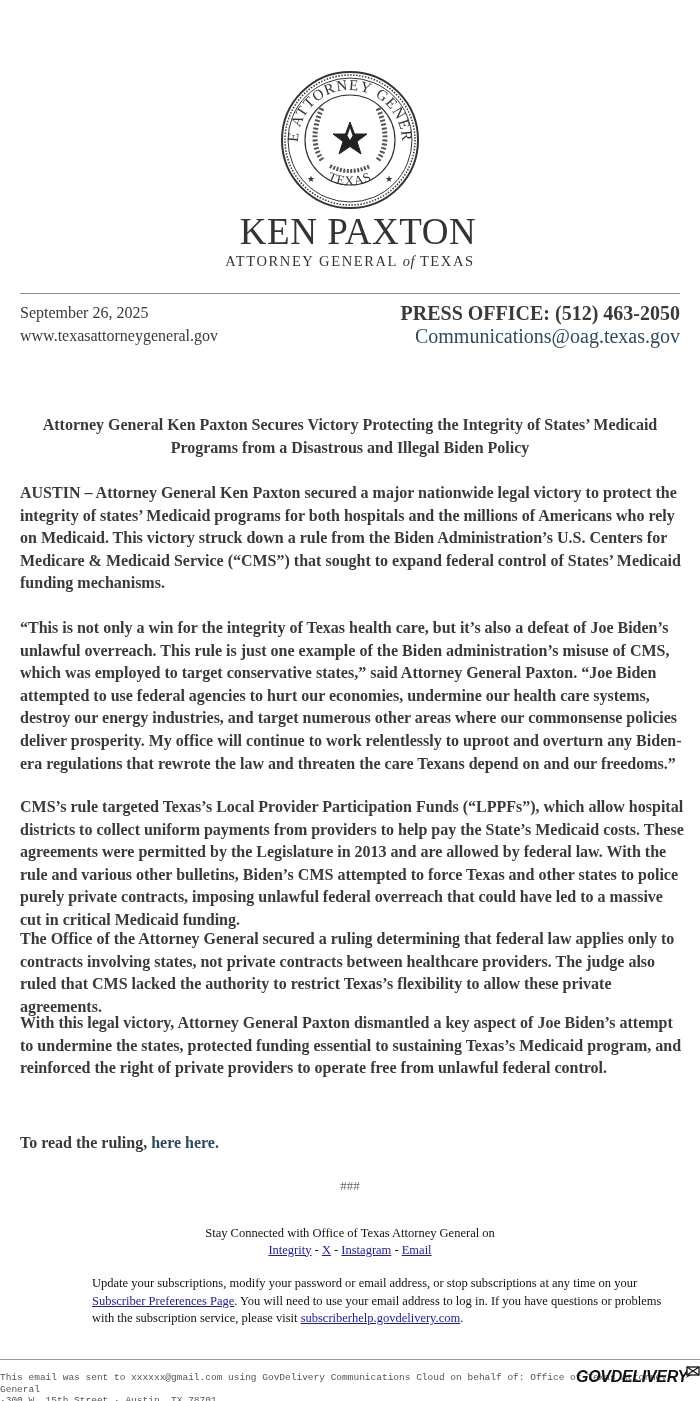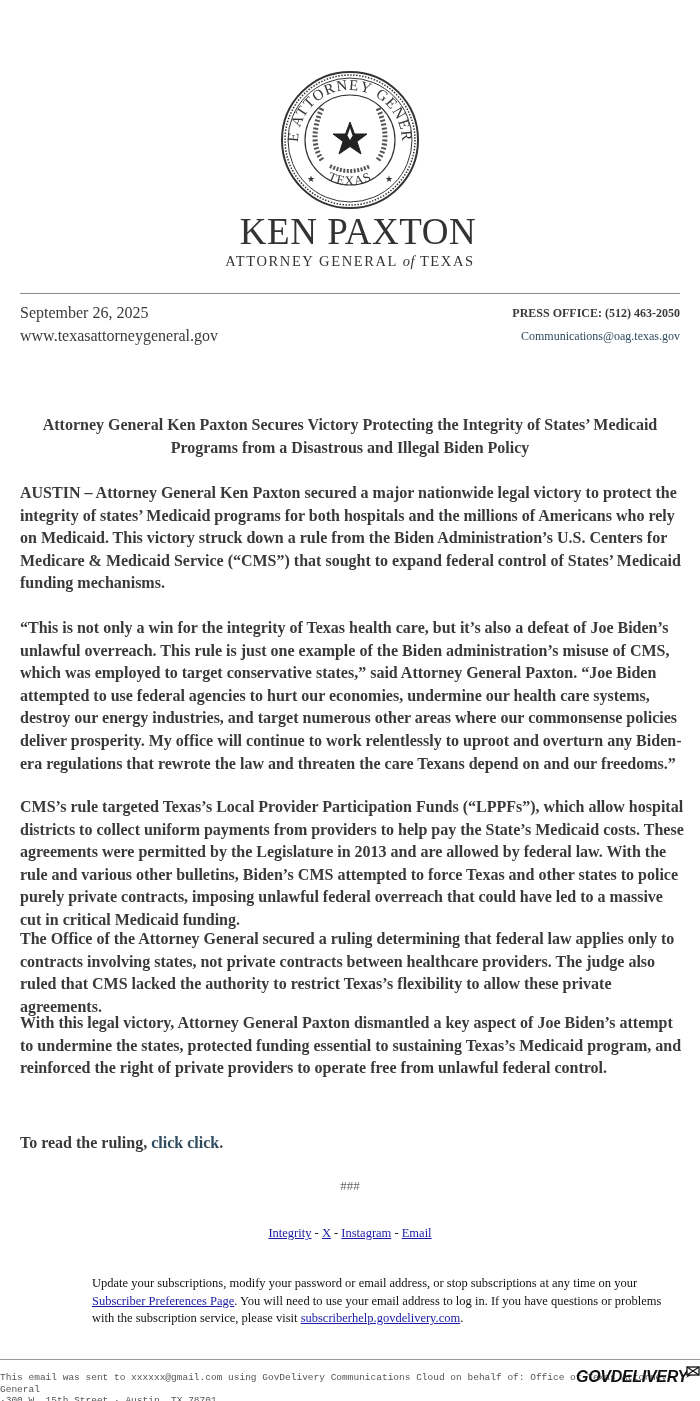--- a/index.html
+++ b/index.html
@@ -5,21 +5,21 @@
   html, body { margin: 0; padding: 0; background: #ffffff; }
   body { width: 700px; height: 1401px; position: relative; overflow: hidden; font-family: "Liberation Serif", serif; color: #3a3a3a; }
   .header-logo { position: absolute; left: 0; top: 70px; width: 700px; text-align: center; }
   .seal { display: block; margin: 0 auto; width: 140px; height: 140px; }
   .brand-name { font-family: "Liberation Serif", serif; font-size: 37px; letter-spacing: 0.5px; color: #333; margin-top: 2px; line-height: 40px; padding-left: 16px; }
   .brand-sub { font-family: "Liberation Serif", serif; font-size: 14.5px; letter-spacing: 1.6px; color: #333; line-height: 18px; }
   .brand-sub .of { font-style: italic; letter-spacing: 0.5px; }
   .divider-top { position: absolute; left: 20px; width: 660px; top: 293px; height: 1px; background: #8a8a8a; }
   .release-left { position: absolute; left: 20px; top: 302px; font-size: 16px; line-height: 22.5px; color: #3a3a3a; }
   .release-left .bold { font-weight: bold; }
-  .release-right { position: absolute; right: 20px; top: 302px; font-size: 12px; line-height: 22.5px; text-align: right; }
+  .release-right { position: absolute; right: 20px; top: 302px; font-size: 20px; line-height: 22.5px; text-align: right; }
   .release-right .bold { font-weight: bold; color: #3a3a3a; }
   .release-right a { color: #2d4a5e; text-decoration: none; }
   .headline { position: absolute; left: 20px; width: 660px; top: 414px; font-size: 16px; font-weight: bold; text-align: center; line-height: 22.5px; color: #3a3a3a; }
   .body-text { position: absolute; left: 20px; width: 664px; font-size: 16px; line-height: 22.6px; color: #3a3a3a; margin: 0; font-weight: bold; }
   .body-text a { color: #2d4a5e; text-decoration: none; }
   .hashes { position: absolute; left: 0; width: 700px; top: 1178px; text-align: center; font-size: 13px; color: #666; }
   .footer-connect { position: absolute; left: 0; width: 700px; top: 1225px; text-align: center; font-size: 12.5px; line-height: 16.5px; color: #111; }
   .footer-connect a, .footer-sub a { color: #1a1aa6; text-decoration: underline; }
   .footer-sub { position: absolute; left: 60px; width: 580px; top: 1275px; font-size: 12.5px; line-height: 17.5px; color: #111; margin-left: 32px; }
   .divider-bottom { position: absolute; left: 0; width: 700px; top: 1359px; height: 1px; background: #9a9a9a; }
@@ -71,25 +71,26 @@
 </div>
 
 <div class="headline">Attorney General Ken Paxton Secures Victory Protecting the Integrity of States’ Medicaid Programs from a Disastrous and Illegal Biden Policy</div>
 
 <p class="body-text" style="top:482px;">AUSTIN – Attorney General Ken Paxton secured a major nationwide legal victory to protect the integrity of states’ Medicaid programs for both hospitals and the millions of Americans who rely on Medicaid. This victory struck down a rule from the Biden Administration’s U.S. Centers for Medicare &amp; Medicaid Service (“CMS”) that sought to expand federal control of States’ Medicaid funding mechanisms.</p>
 <p class="body-text" style="top:617px;">“This is not only a win for the integrity of Texas health care, but it’s also a defeat of Joe Biden’s unlawful overreach. This rule is just one example of the Biden administration’s misuse of CMS, which was employed to target conservative states,” said Attorney General Paxton. “Joe Biden attempted to use federal agencies to hurt our economies, undermine our health care systems, destroy our energy industries, and target numerous other areas where our commonsense policies deliver prosperity. My office will continue to work relentlessly to uproot and overturn any Biden-era regulations that rewrote the law and threaten the care Texans depend on and our freedoms.”</p>
 <p class="body-text" style="top:796px;">CMS’s rule targeted Texas’s Local Provider Participation Funds (“LPPFs”), which allow hospital districts to collect uniform payments from providers to help pay the State’s Medicaid costs. These agreements were permitted by the Legislature in 2013 and are allowed by federal law. With the rule and various other bulletins, Biden’s CMS attempted to force Texas and other states to police purely private contracts, imposing unlawful federal overreach that could have led to a massive cut in critical Medicaid funding.</p>
 <p class="body-text" style="top:928px;">The Office of the Attorney General secured a ruling determining that federal law applies only to contracts involving states, not private contracts between healthcare providers. The judge also ruled that CMS lacked the authority to restrict Texas’s flexibility to allow these private agreements.</p>
 <p class="body-text" style="top:1012px;">With this legal victory, Attorney General Paxton dismantled a key aspect of Joe Biden’s attempt to undermine the states, protected funding essential to sustaining Texas’s Medicaid program, and reinforced the right of private providers to operate free from unlawful federal control.</p>
 
-<p class="body-text" style="top:1132px;"><span>To read the ruling, </span><a href="#">click click</a><span>.</span></p>
+<p class="body-text" style="top:1132px;"><span>To read the ruling, </span><a href="#">here here</a><span>.</span></p>
 
 <div class="hashes">###</div>
 
 <div class="footer-connect">
+  <div>Stay Connected with Office of Texas Attorney General on</div>
   <div>
     <a href="#">Integrity</a><span> - </span><a href="#">X</a><span> - </span><a href="#">Instagram</a><span> - </span><a href="#">Email</a>
   </div>
 </div>
 
 <div class="footer-sub"><span>Update your subscriptions, modify your password or email address, or stop subscriptions at any time on your </span><a href="#">Subscriber Preferences Page</a><span>. You will need to use your email address to log in. If you have questions or problems with the subscription service, please visit </span><a href="#">subscriberhelp.govdelivery.com</a><span>.</span></div>
 
 <div class="divider-bottom"></div>
 
 <div class="footer-meta">

